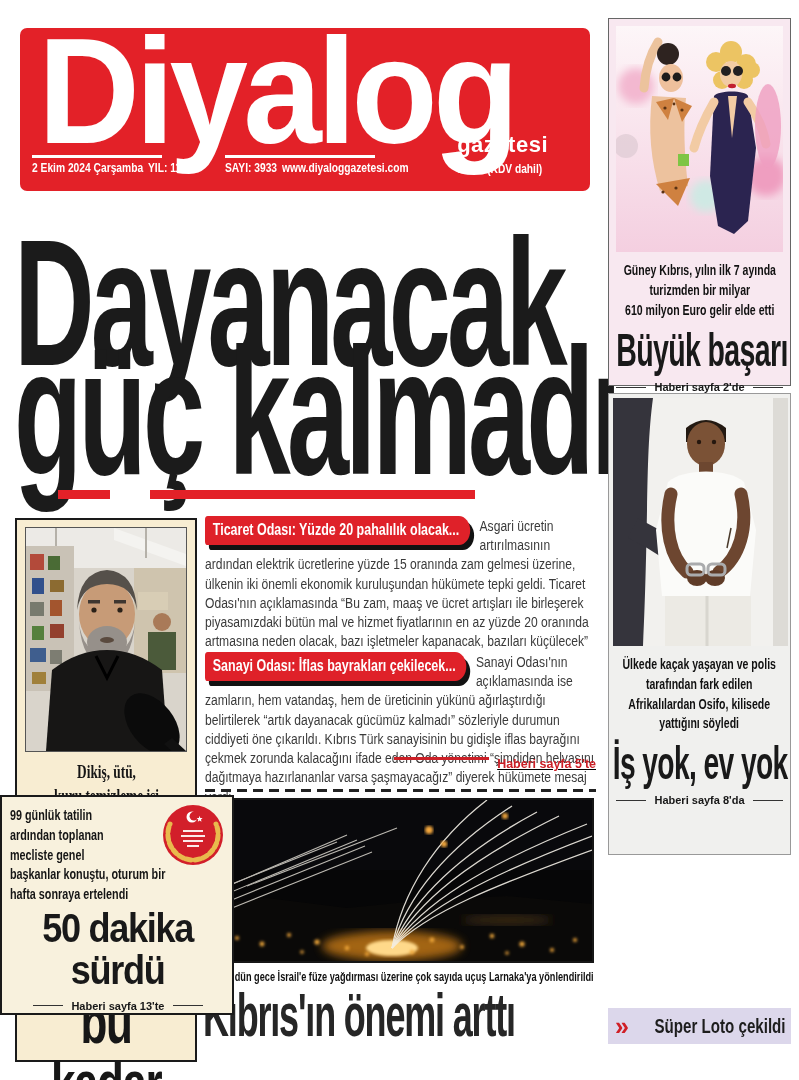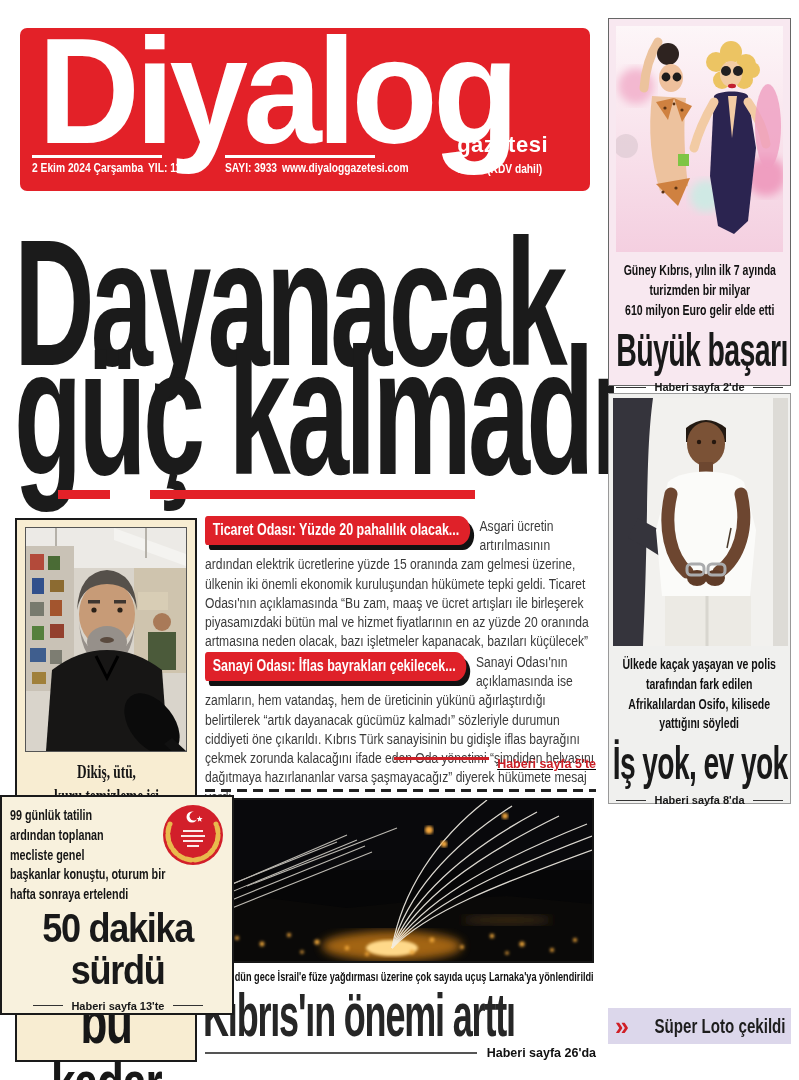--- a/index.html
+++ b/index.html
@@ -67,21 +67,21 @@
            border:2px solid #1a1a1a;box-sizing:border-box;padding:7px 8px 0 8px;}
   #leftphoto{width:160px;height:223px;border:1px solid #555;margin:0 auto;display:block;background:#d9d4cb;}
   #leftsummary{margin-top:8px;font-family:"Liberation Serif",serif;font-weight:700;font-size:18.5px;
                line-height:1.3;text-align:center;color:#151515;--sx:.72;}
   #lefthl{margin-top:4px;font-size:62px;font-weight:700;letter-spacing:-2px;line-height:.97;
           text-align:center;color:#171717;--sx:.71;}
 
   
   .rbox{position:absolute;left:608px;width:183px;box-sizing:border-box;}
   #rbox1{top:18px;height:368px;background:#f8e8f0;border:1.5px solid #666;padding:7px 7px 0 7px;}
-  #rbox2{top:393px;height:411px;background:#f0f0ee;border:1.5px solid #999;padding:4px 4px 16px 4px;}
+  #rbox2{top:393px;height:462px;background:#f0f0ee;border:1.5px solid #999;padding:4px 4px 16px 4px;}
   #rbox3{top:795px;height:208px;background:#f8f1dd;border:2px solid #1a1a1a;padding:8px 6px 0 8px;position:absolute;}
   .rphoto{display:block;margin:0 auto;background:#fff;}
   .rsummary{margin-top:8px;font-size:15.5px;font-weight:700;line-height:1.28;text-align:center;
             color:#111;--sx:.68;}
   .rheadline{font-weight:700;text-align:center;color:#191919;line-height:1;}
   #rhl1{margin-top:8px;font-size:46px;letter-spacing:-1px;--sx:.62;}
   #rhl2{margin-top:6px;font-size:47px;letter-spacing:-1px;--sx:.6;}
   #rhl3{margin-top:4px;font-size:41px;letter-spacing:-1.5px;line-height:1.02;--sx:.88;}
   .refrow{margin-top:8px;display:flex;align-items:center;justify-content:center;gap:8px;}
   .refrow .sline{width:30px;height:1.5px;background:#333;}
@@ -247,24 +247,20 @@
     </g>
     <circle cx="222" cy="30" r="4" fill="#f6a93e" filter="url(#bl)"></circle>
     <circle cx="237" cy="44" r="3.2" fill="#f6a93e" filter="url(#bl)"></circle>
     <circle cx="298" cy="16" r="3" fill="#f6a93e" filter="url(#bl)"></circle>
   </svg>
 
   <div id="midcaption">
     <span class="cnd nw" style="--sx:.68;">İran'ın dün gece İsrail'e füze yağdırması üzerine çok sayıda uçuş Larnaka'ya yönlendirildi</span>
   </div>
   <div id="cyhl">Kıbrıs'ın önemi arttı</div>
-  <div id="cyref">
-    <span class="grayline"></span>
-    <span class="reftext">Haberi sayfa 26'da</span>
-  </div>
 
   <div id="rbox1" class="rbox">
     <svg class="rphoto" width="167" height="226" viewBox="0 0 167 226" preserveAspectRatio="none">
       <defs>
         <linearGradient id="gp" x1="0" y1="0" x2="0" y2="1">
           <stop offset="0" stop-color="#fdf6f8"></stop>
             <stop offset="1" stop-color="#f4cfe0"></stop>
         </linearGradient>
         <filter id="pb">
             <feGaussianBlur stdDeviation="4"></feGaussianBlur>

